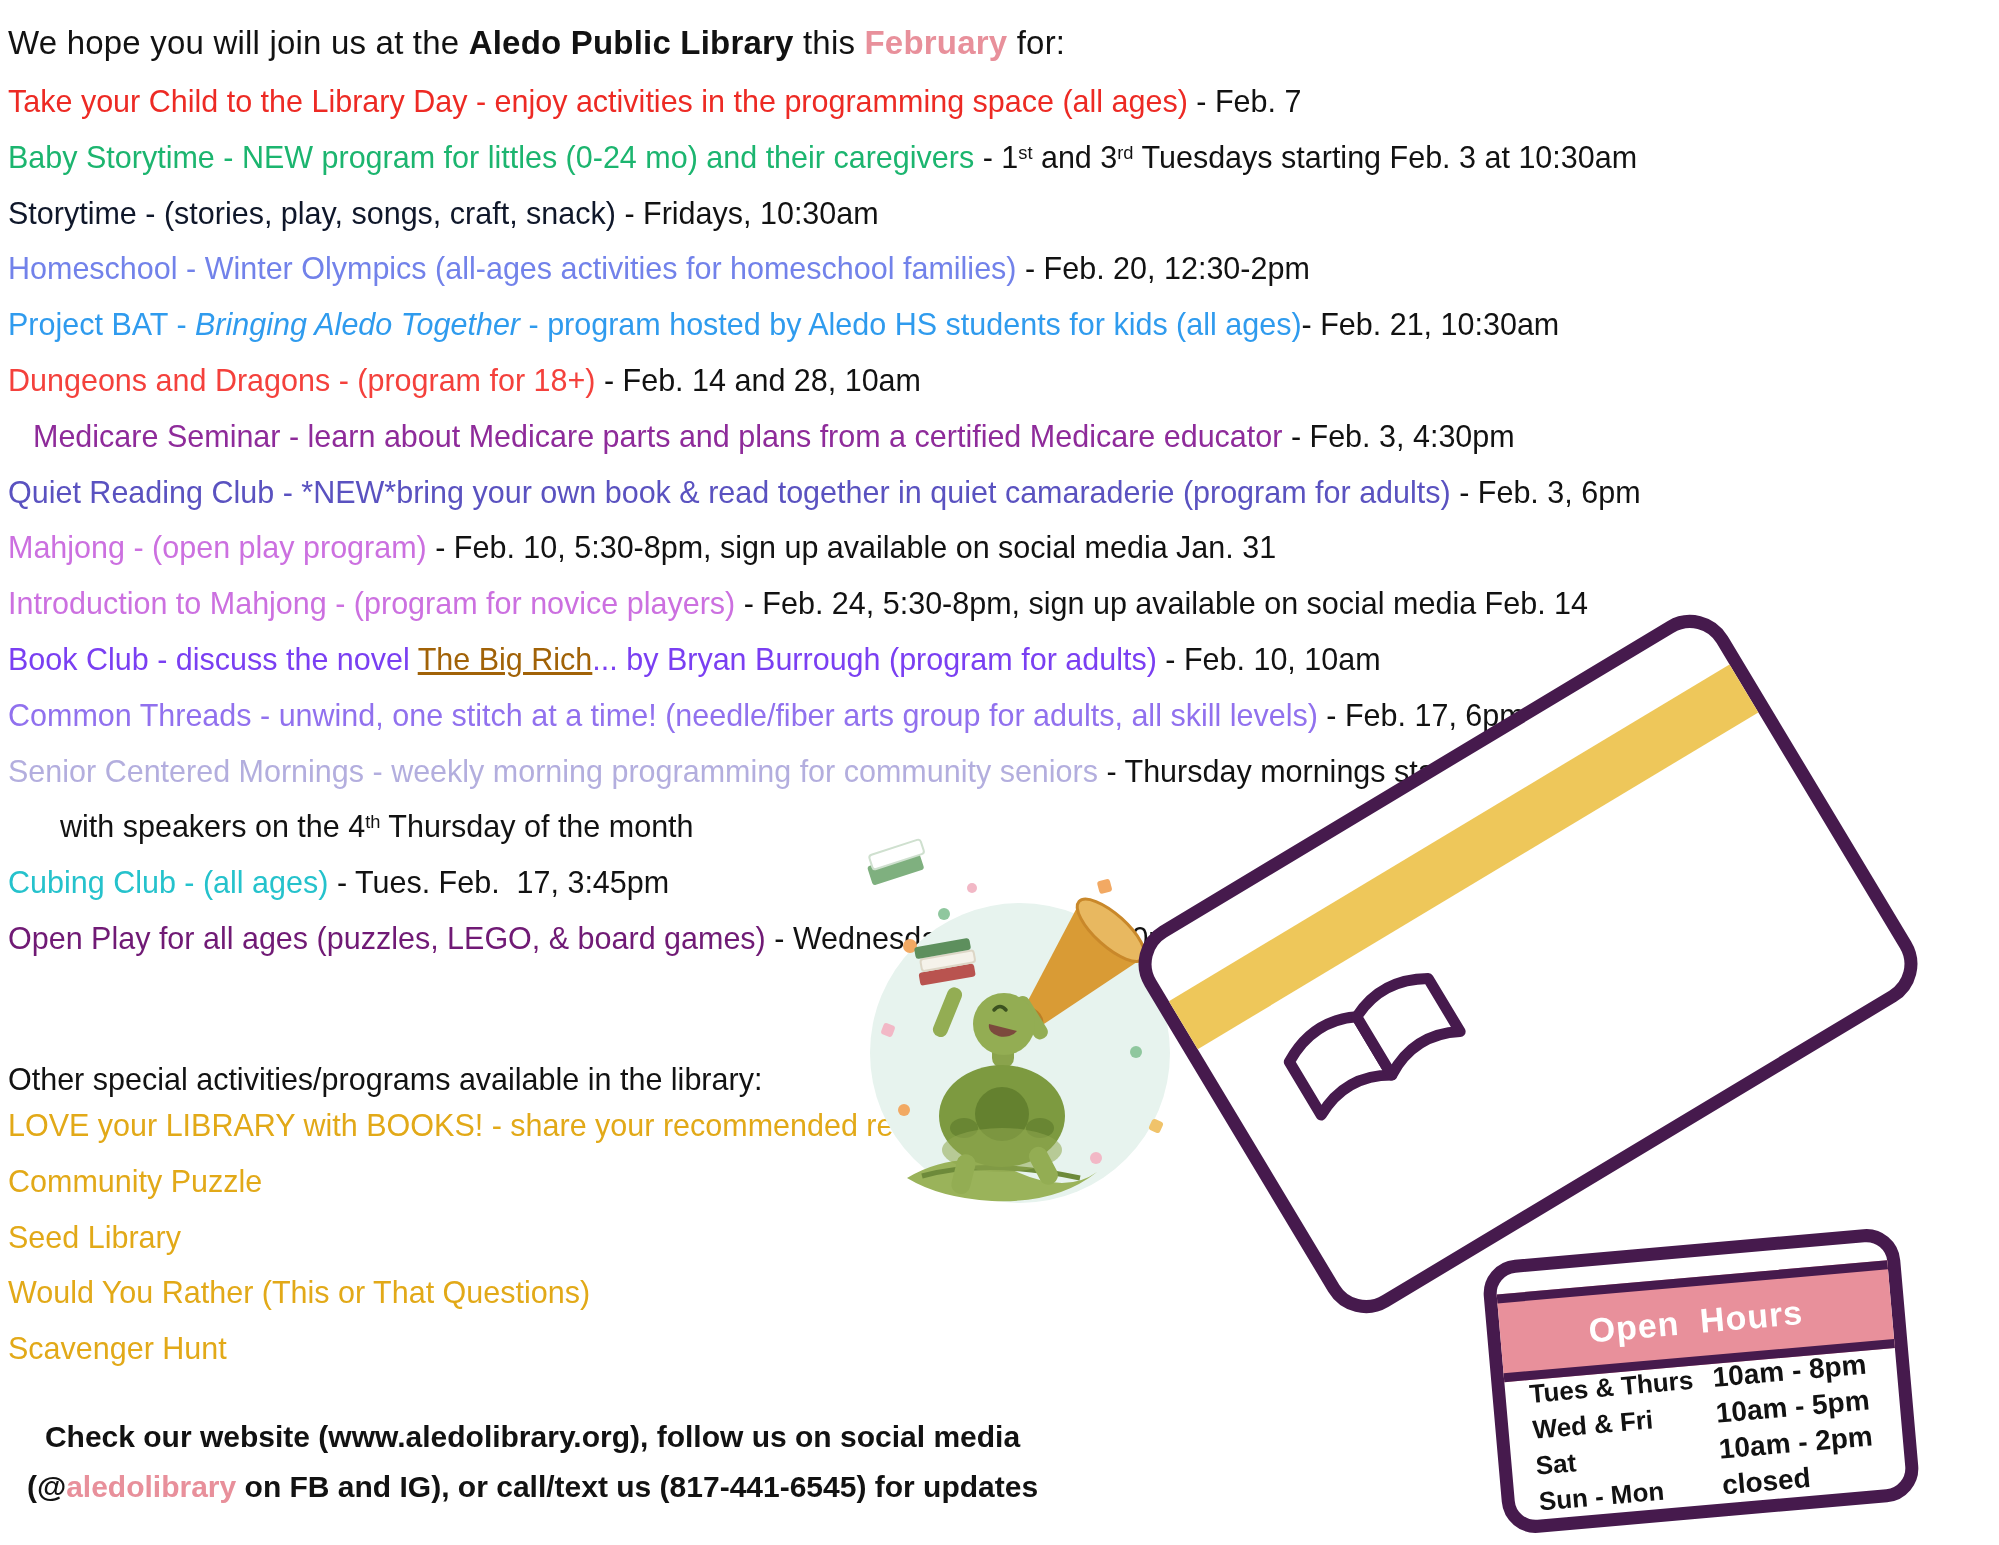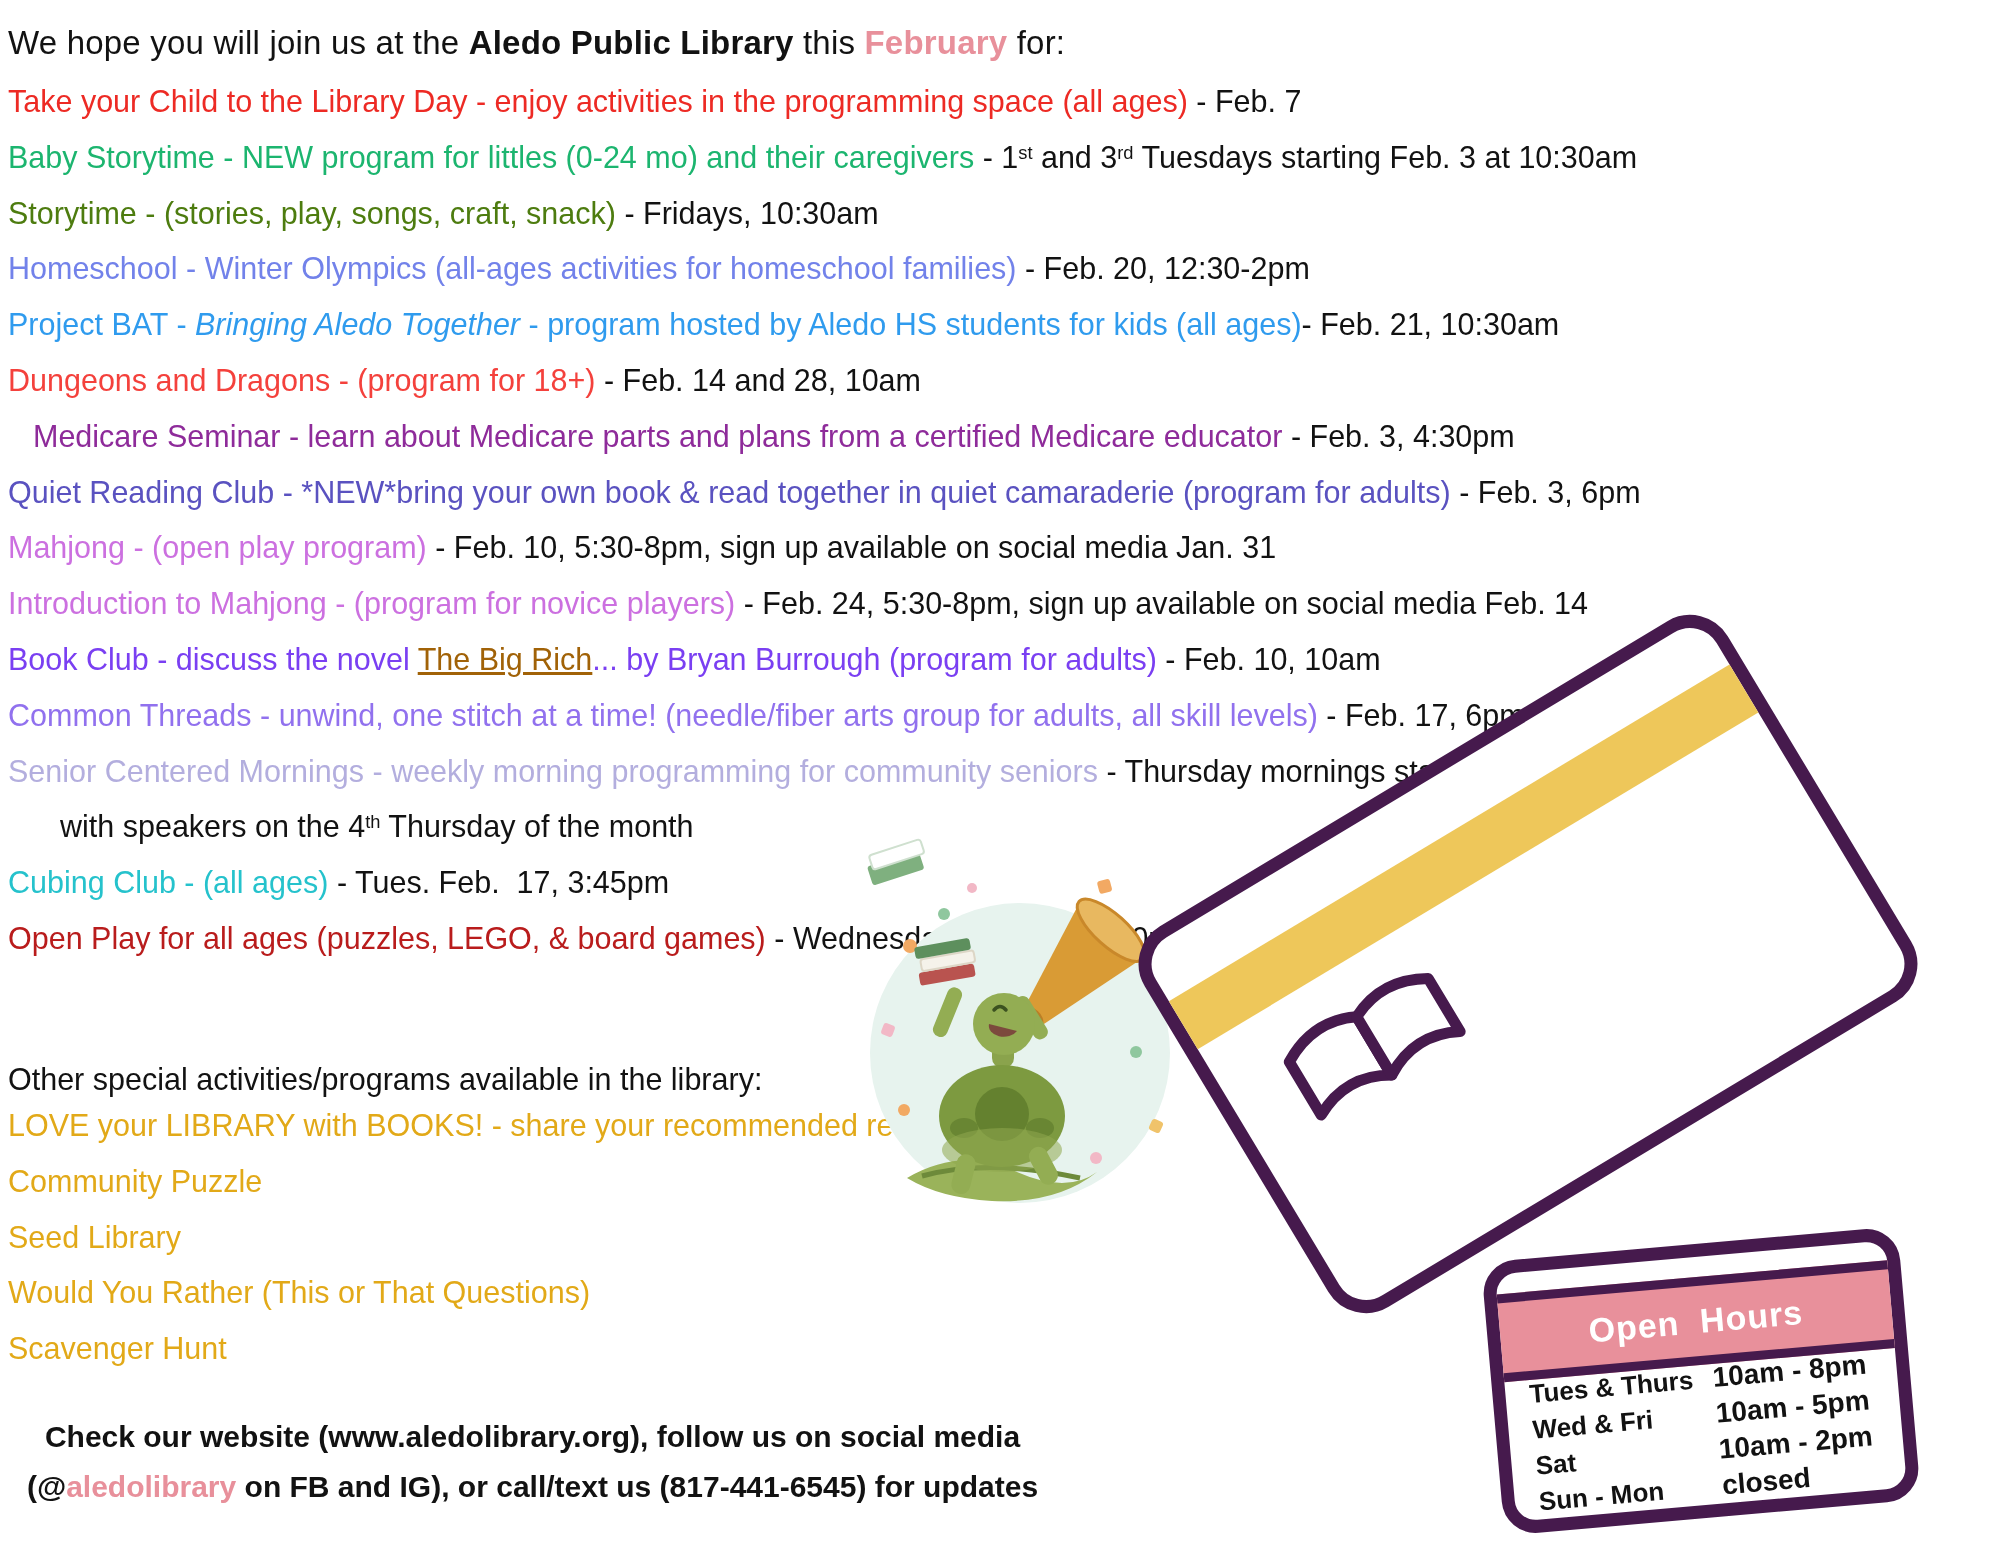--- a/index.html
+++ b/index.html
@@ -50,34 +50,34 @@
 </head>
 <body>
 
 <div class="canvas">
 
   <div class="title"><span>We hope you will join us at the </span><span class="strong">Aledo Public Library</span><span> this </span><span class="accent" style="color:#e8909b">February</span><span> for:</span></div>
 
   <div class="events">
       <div class="event-line"><span style="color: rgb(237, 42, 36);">Take your Child to the Library Day - enjoy activities in the programming space (all ages)</span><span style="color: rgb(18, 18, 18);"> - Feb. 7</span></div>
       <div class="event-line"><span style="color: rgb(28, 181, 111);">Baby Storytime - NEW program for littles (0-24 mo) and their caregivers</span><span style="color: rgb(18, 18, 18);"> - 1</span><span class="sup" style="color: rgb(18, 18, 18);">st</span><span style="color: rgb(18, 18, 18);"> and 3</span><span class="sup" style="color: rgb(18, 18, 18);">rd</span><span style="color: rgb(18, 18, 18);"> Tuesdays starting Feb. 3 at 10:30am</span></div>
-      <div class="event-line"><span style="color: #4d7c0f;">Storytime - (stories, play, songs, craft, snack)</span><span style="color: rgb(18, 18, 18);"> - Fridays, 10:30am</span></div>
+      <div class="event-line"><span style="color: #0f172a;">Storytime - (stories, play, songs, craft, snack)</span><span style="color: rgb(18, 18, 18);"> - Fridays, 10:30am</span></div>
       <div class="event-line"><span style="color: rgb(114, 130, 234);">Homeschool - Winter Olympics (all-ages activities for homeschool families)</span><span style="color: rgb(18, 18, 18);"> - Feb. 20, 12:30-2pm</span></div>
       <div class="event-line"><span style="color: rgb(47, 155, 238);">Project BAT - </span><span style="color: rgb(47, 155, 238); font-style: italic;">Bringing Aledo Together</span><span style="color: rgb(47, 155, 238);"> - program hosted by Aledo HS students for kids (all ages)</span><span style="color: rgb(18, 18, 18);">- Feb. 21, 10:30am</span></div>
       <div class="event-line"><span style="color: rgb(244, 65, 60);">Dungeons and Dragons - (program for 18+)</span><span style="color: rgb(18, 18, 18);"> - Feb. 14 and 28, 10am</span></div>
       <div class="event-line"><span style="color: rgb(142, 43, 154); margin-left: 25px;">Medicare Seminar - learn about Medicare parts and plans from a certified Medicare educator</span><span style="color: rgb(18, 18, 18);"> - Feb. 3, 4:30pm</span></div>
       <div class="event-line"><span style="color: rgb(90, 82, 192);">Quiet Reading Club - *NEW*bring your own book &amp; read together in quiet camaraderie (program for adults)</span><span style="color: rgb(18, 18, 18);"> - Feb. 3, 6pm</span></div>
       <div class="event-line"><span style="color: rgb(204, 112, 224);">Mahjong - (open play program)</span><span style="color: rgb(18, 18, 18);"> - Feb. 10, 5:30-8pm, sign up available on social media Jan. 31</span></div>
       <div class="event-line"><span style="color: rgb(204, 112, 224);">Introduction to Mahjong - (program for novice players)</span><span style="color: rgb(18, 18, 18);"> - Feb. 24, 5:30-8pm, sign up available on social media Feb. 14</span></div>
       <div class="event-line"><span style="color: rgb(122, 63, 242);">Book Club - discuss the novel </span><span style="color: #a16207; text-decoration: underline;">The Big Rich</span><span style="color: rgb(122, 63, 242);">... by Bryan Burrough (program for adults)</span><span style="color: rgb(18, 18, 18);"> - Feb. 10, 10am</span></div>
       <div class="event-line"><span style="color: rgb(145, 113, 238);">Common Threads - unwind, one stitch at a time! (needle/fiber arts group for adults, all skill levels)</span><span style="color: rgb(18, 18, 18);"> - Feb. 17, 6pm</span></div>
       <div class="event-line"><span style="color: rgb(179, 174, 222);">Senior Centered Mornings - weekly morning programming for community seniors</span><span style="color: rgb(18, 18, 18);"> - Thursday mornings starting at 10am</span></div>
       <div class="event-line indent"><span style="color: rgb(18, 18, 18);">with speakers on the 4</span><span class="sup" style="color: rgb(18, 18, 18);">th</span><span style="color: rgb(18, 18, 18);"> Thursday of the month</span></div>
       <div class="event-line"><span style="color: rgb(37, 194, 204);">Cubing Club - (all ages)</span><span style="color: rgb(18, 18, 18);"> - Tues. Feb.  17, 3:45pm</span></div>
-      <div class="event-line"><span style="color: #b91c1c;">Open Play for all ages (puzzles, LEGO, &amp; board games)</span><span style="color: rgb(18, 18, 18);"> - Wednesdays, 10am-12:00pm  |  Thursdays, 3:30-6pm</span></div>
+      <div class="event-line"><span style="color: #701a75;">Open Play for all ages (puzzles, LEGO, &amp; board games)</span><span style="color: rgb(18, 18, 18);"> - Wednesdays, 10am-12:00pm  |  Thursdays, 3:30-6pm</span></div>
     </div>
 
   <div class="other-heading">Other special activities/programs available in the library:</div>
   <div class="other-items">
       <div class="other-item" style="color: rgb(226, 169, 24);">LOVE your LIBRARY with BOOKS! - share your recommended read</div>
       <div class="other-item" style="color: rgb(226, 169, 24);">Community Puzzle</div>
       <div class="other-item" style="color: rgb(226, 169, 24);">Seed Library</div>
       <div class="other-item" style="color: rgb(226, 169, 24);">Would You Rather (This or That Questions)</div>
       <div class="other-item" style="color: rgb(226, 169, 24);">Scavenger Hunt</div>
     </div>

